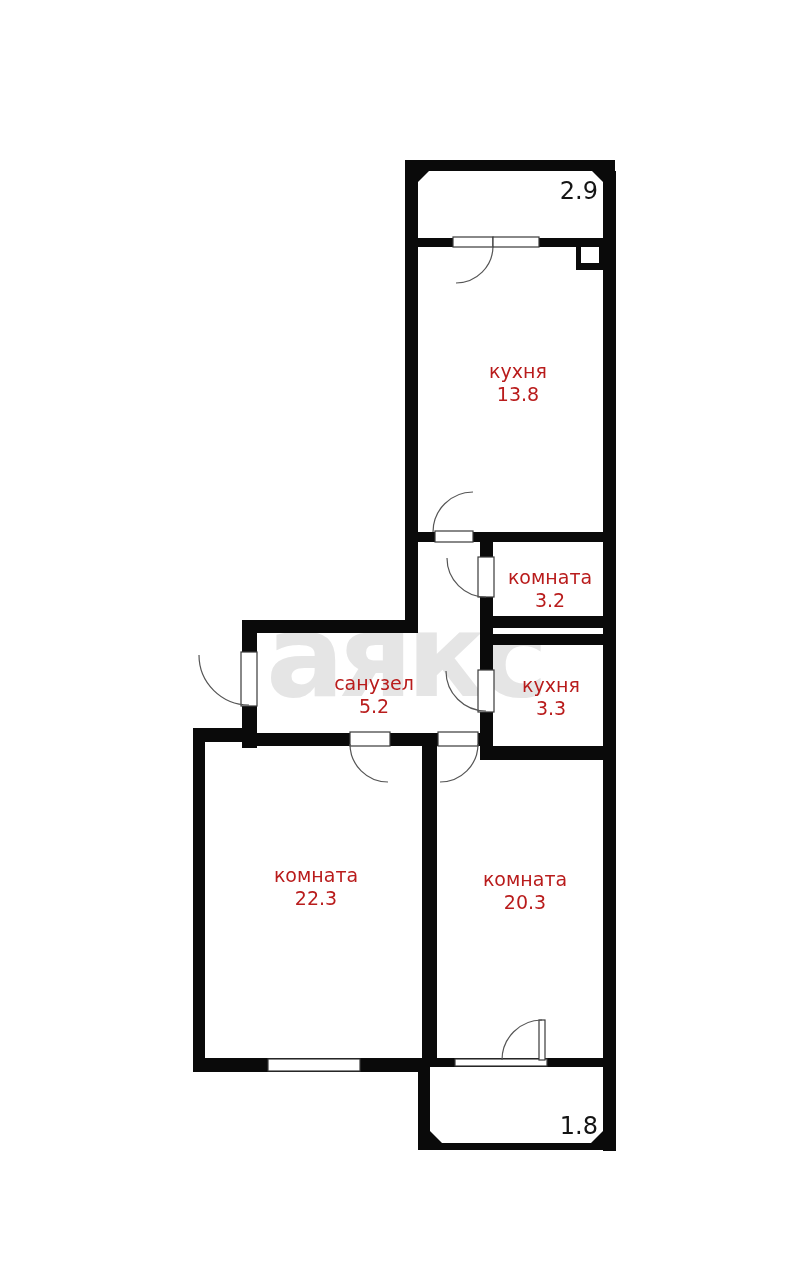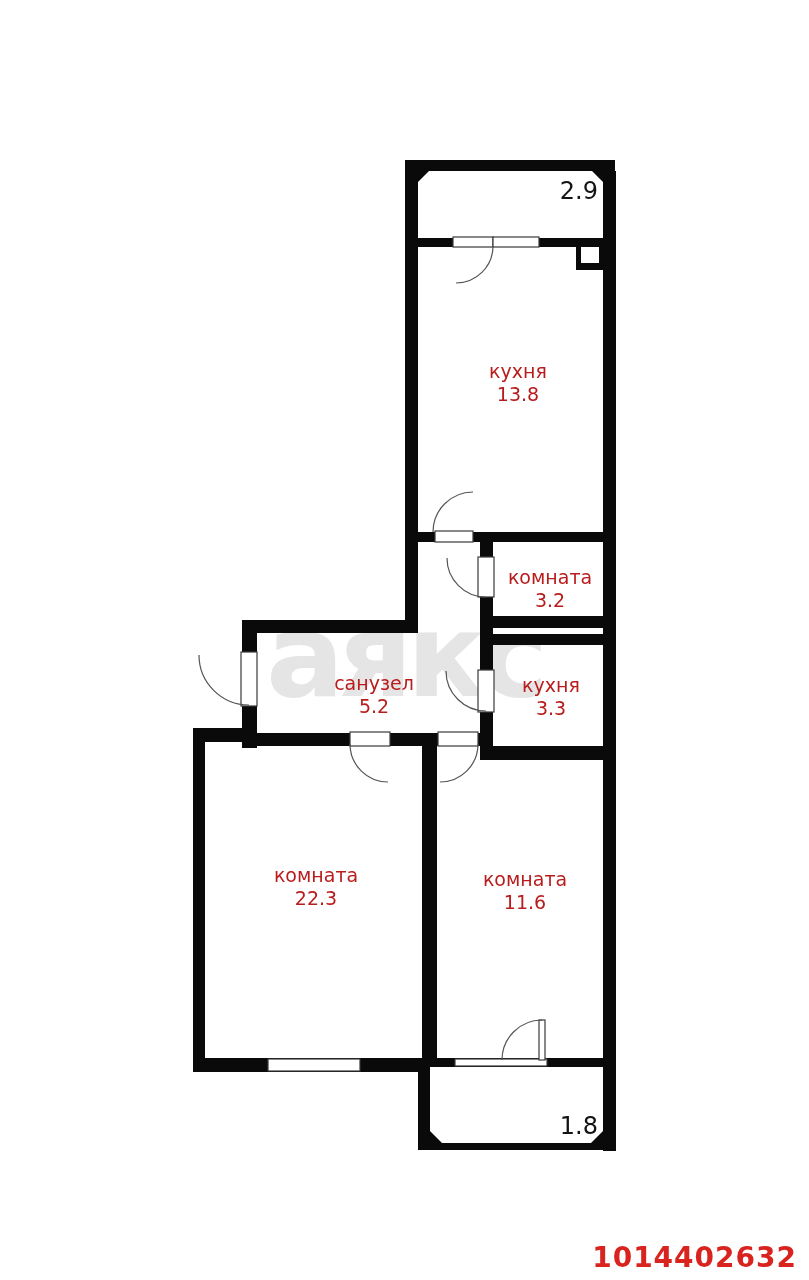--- a/index.html
+++ b/index.html
@@ -134,21 +134,20 @@
     <div>5.2</div>
   </div>
 
   <div class="room-label" style="left:316px;top:864px;">
     <div>комната</div>
     <div>22.3</div>
   </div>
 
   <div class="room-label" style="left:525px;top:868px;">
     <div>комната</div>
-    <div>11.6</div>
+    <div>20.3</div>
   </div>
 
   <div class="balcony-label" style="left:598px;top:177px;">2.9</div>
   <div class="balcony-label" style="left:598px;top:1112px;">1.8</div>
 
-  <div id="listing-id">1014402632</div>
 
 </div>
 
 </body></html>

